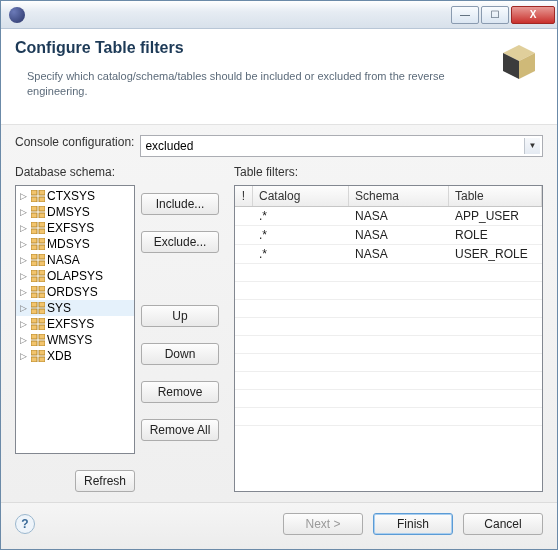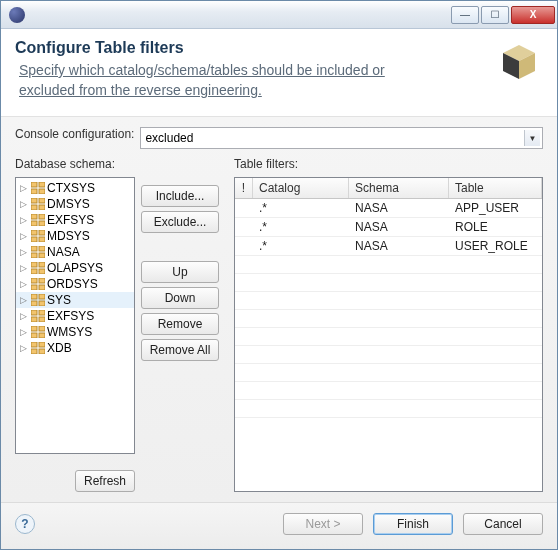--- a/index.html
+++ b/index.html
@@ -8,33 +8,33 @@
 .window { width: 558px; height: 550px; border: 1px solid #6b8aa8; background: #fff; display: flex; flex-direction: column; }
 
 .titlebar { height: 28px; background: linear-gradient(#fff, #e6ecf3 40%, #d8e1eb); border-bottom: 1px solid #b8c6d6; display: flex; align-items: center; justify-content: flex-end; padding: 0 2px; }
 .titlebar-icon { width: 16px; height: 16px; margin-left: 6px; margin-right: auto; border-radius: 50%; background: radial-gradient(circle at 30% 30%, #6b7ab8, #2a3568); }
 .win-btns { display: flex; gap: 2px; }
 .win-btn { width: 28px; height: 18px; border: 1px solid #8a9bb0; border-radius: 2px; background: linear-gradient(#f8fbfe, #dbe6f2); display: flex; align-items: center; justify-content: center; color: #3a4a5c; font-size: 10px; cursor: default; }
 .win-close { width: 44px; background: linear-gradient(#e79a95, #c9302c); border-color: #a02824; color: #fff; font-weight: bold; }
 
 .header { padding: 10px 14px 12px; position: relative; background: #fff; border-bottom: 1px solid #e2e2e2; }
 .header h1 { margin: 0 0 4px; font-size: 16px; font-weight: bold; color: #1d3a57; }
-.header p { margin: 4px; color: #5c6b7a; font-size: 14px; max-width: 420px; line-height: 1.4; text-decoration: underline; }
+.header p { margin: 12px; color: #5c6b7a; font-size: 11px; max-width: 420px; line-height: 1.4; }
 .cube-icon { position: absolute; right: 16px; top: 12px; width: 44px; height: 44px; }
 
 .body { flex: 1; padding: 10px 14px; background: linear-gradient(#f5f5f5, #efefef); display: flex; flex-direction: column; gap: 8px; }
 
 .row-console { display: flex; align-items: flex-start; gap: 6px; }
 .row-console label { color: #333; }
 .combo { flex: 1; height: 22px; border: 1px solid #abadb3; background: #fff; display: flex; align-items: center; padding: 0 4px; position: relative; }
 .combo-arrow { position: absolute; right: 2px; top: 2px; bottom: 2px; width: 16px; border-left: 1px solid #c0c6ce; display: flex; align-items: center; justify-content: center; color: #333; background: linear-gradient(#f6f8fb,#e4eaf2); font-size: 8px; }
 
 .main { flex: 1; display: flex; gap: 6px; min-height: 0; }
 .col-schema { width: 120px; display: flex; flex-direction: column; }
-.col-buttons { width: 78px; display: flex; flex-direction: column; gap: 4px; padding-top: 28px; }
+.col-buttons { width: 78px; display: flex; flex-direction: column; gap: 16px; padding-top: 28px; }
 .col-buttons .gap { height: 20px; }
 .col-filters { flex: 1; display: flex; flex-direction: column; min-width: 0; padding-left: 9px; }
 .section-label { color: #333; margin-bottom: 6px; }
 
 .tree { flex: 1; border: 1px solid #828790; background: #fff; overflow: auto; padding: 2px 0; }
 .tree-item { display: flex; align-items: center; gap: 2px; padding: 1px 2px; white-space: nowrap; cursor: default; }
 .tree-item.selected { background: #e5f1fb; }
 .expander { width: 11px; height: 11px; color: #7a7a7a; display: inline-flex; align-items: center; justify-content: center; font-size: 9px; }
 .schema-icon { width: 14px; height: 12px; display: inline-block; }
 

